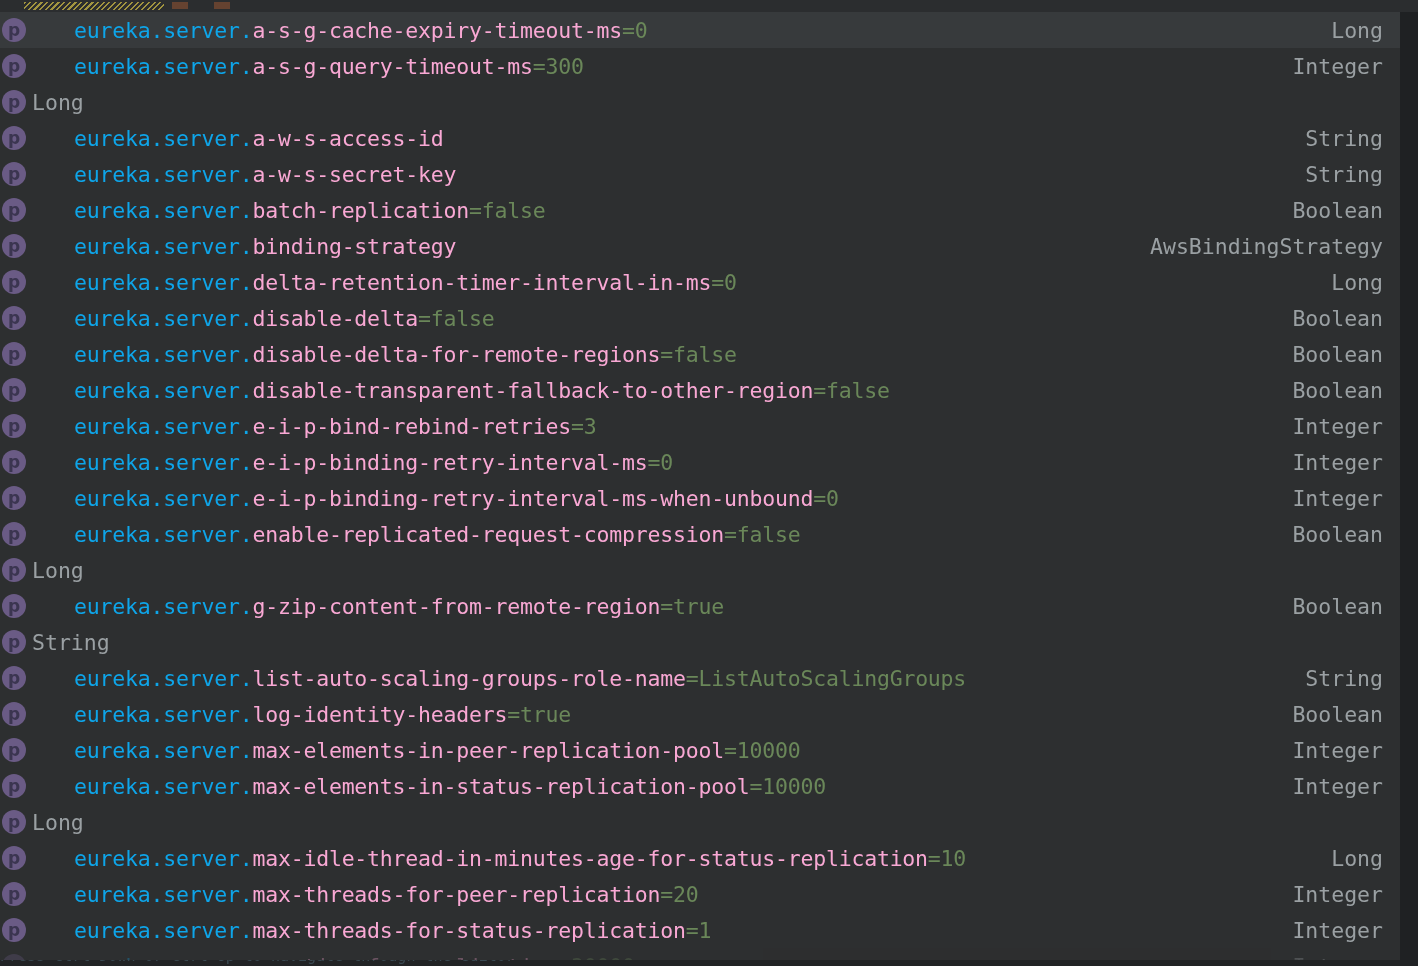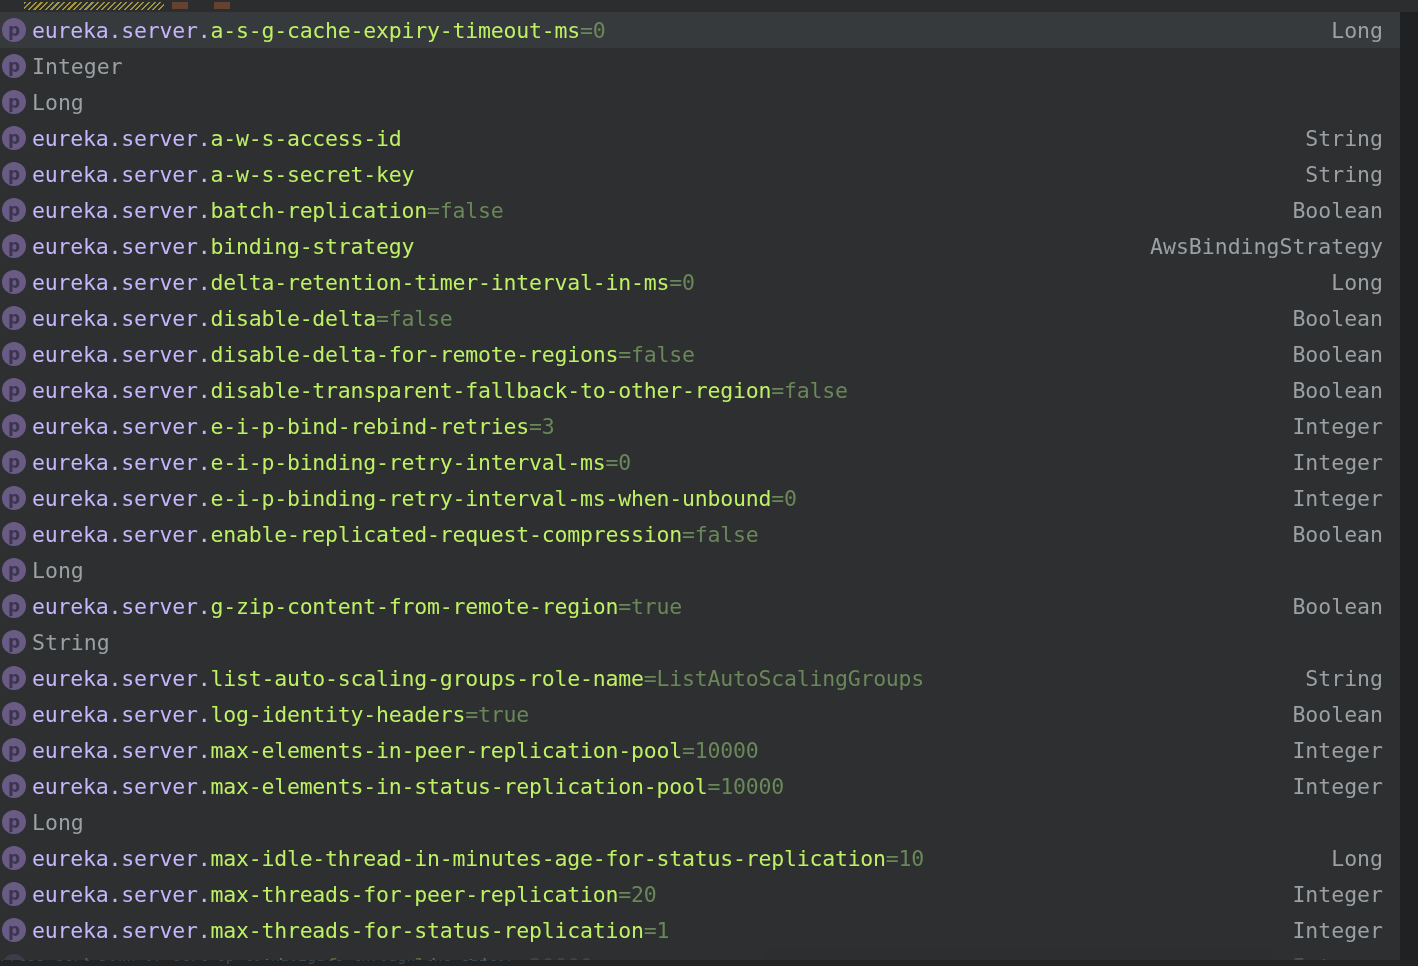--- a/index.html
+++ b/index.html
@@ -81,22 +81,22 @@
     display:flex; align-items:center; justify-content:center;
     font-family:"DejaVu Sans", sans-serif;
     font-size:17px; font-weight:700; color:#3b3550; line-height:1;
   }
 
   .row-text{
     flex:1 1 auto; white-space:pre; font-size:21.5px;
     letter-spacing:-0.2px;
     font-family:"DejaVu Sans Mono", monospace;
   }
-  .pfx{ color:#c4b5fd; }
-  .nm { color:#bef264; }
+  .pfx{ color:#0ea5e9;margin-left:42px; }
+  .nm { color:#f9a8d4; }
   .val{ color:#6a8759; }
 
   .row-type{
     flex:0 0 auto; padding-right:17px; color:#9aa0a3;
     font-size:21.5px; white-space:pre;
     font-family:"DejaVu Sans Mono", monospace;
   }
 
   .row.faded{ opacity:.30; }
 
@@ -159,20 +159,21 @@
 
 <div id="popup">
   <div id="popup-list">
       <div class="row selected">
         <span class="row-icon">p</span>
         <span class="row-text"><span class="pfx">eureka.server.</span><span class="nm">a-s-g-cache-expiry-timeout-ms</span><span class="val">=0</span></span>
         <span class="row-type">Long</span>
       </div>
       <div class="row">
         <span class="row-icon">p</span>
+        <span class="row-text"><span class="pfx">eureka.server.</span><span class="nm">a-s-g-query-timeout-ms</span><span class="val">=300</span></span>
         <span class="row-type">Integer</span>
       </div>
       <div class="row">
         <span class="row-icon">p</span>
         <span class="row-type">Long</span>
       </div>
       <div class="row">
         <span class="row-icon">p</span>
         <span class="row-text"><span class="pfx">eureka.server.</span><span class="nm">a-w-s-access-id</span><span class="val"></span></span>
         <span class="row-type">String</span>

